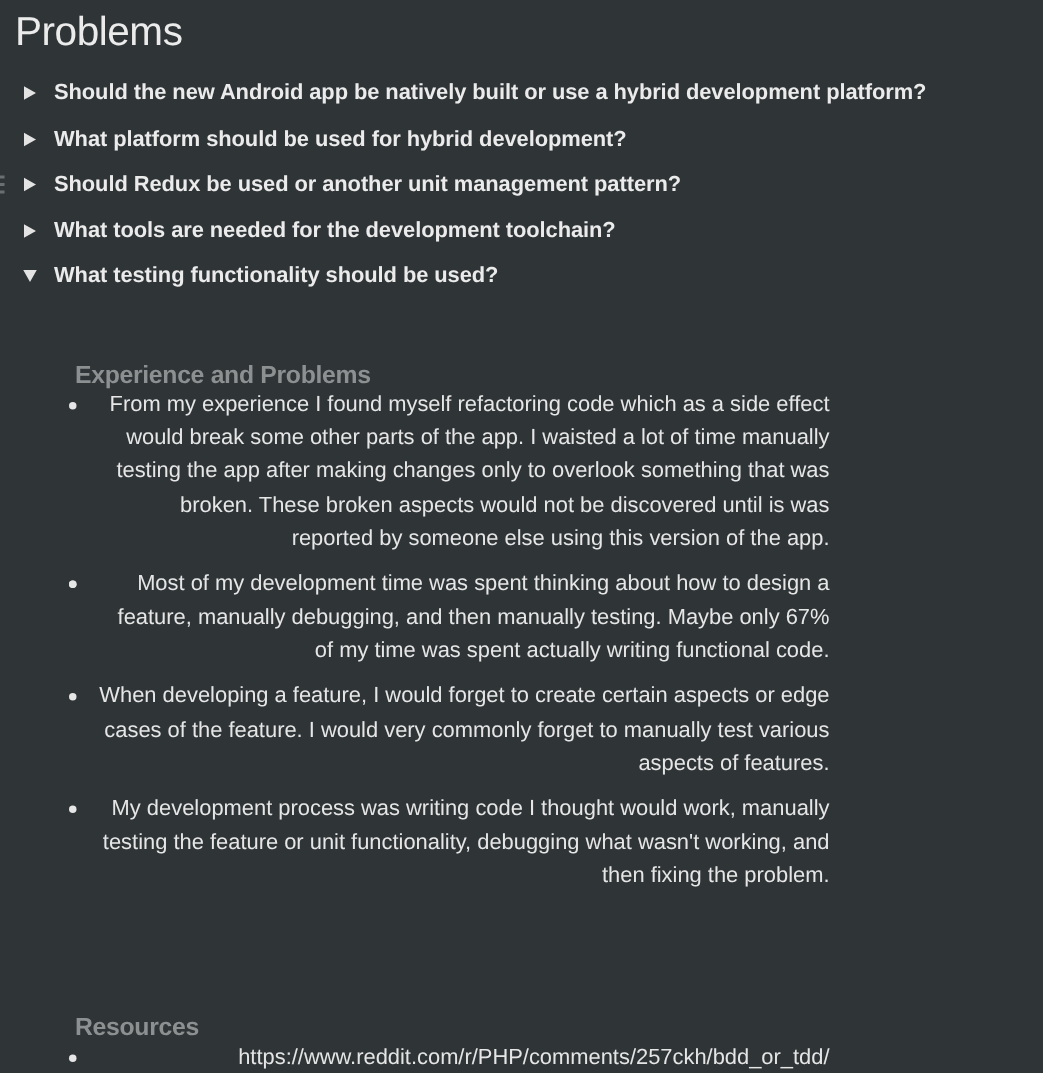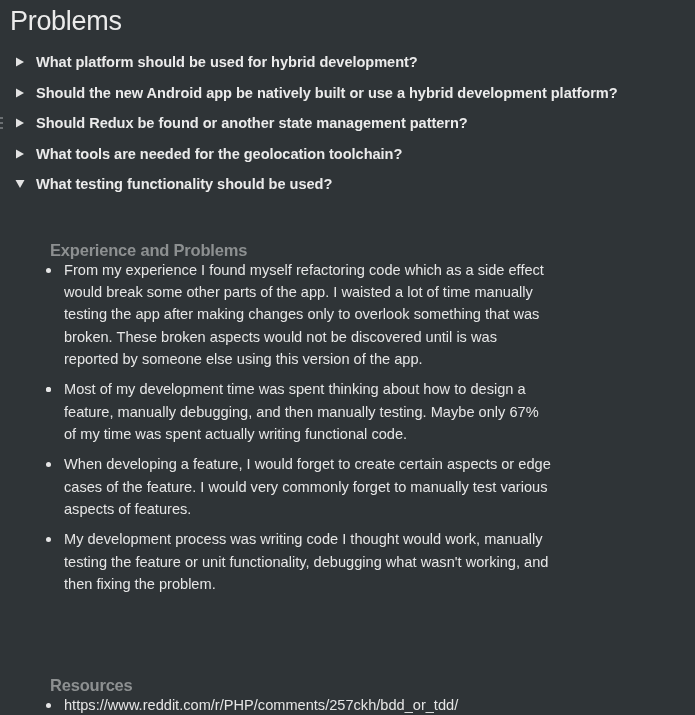--- a/index.html
+++ b/index.html
@@ -96,20 +96,21 @@
       white-space: nowrap;
       letter-spacing: -0.2px;
     }
     .bullets {
       position: absolute;
       left: 0;
       width: 567px;
       margin: 0;
       padding: 0;
       list-style: none;
+      text-align: right;
     }
     .bullet-item {
       position: relative;
       padding-left: 64px;
       padding-right: 14px;
       font-size: 14.6px;
       line-height: 22.2px;
       color: #e6e6e6;
       margin-bottom: 8.4px;
     }
@@ -135,50 +136,50 @@
 
 <h1 class="page-title">Problems</h1>
 
 <ul class="toggle-list">
   <li class="toggle-item">
     <span class="toggle-arrow">
       <svg width="10" height="10" viewBox="0 0 10 10">
           <polygon points="1,0.5 9,5 1,9.5" fill="#e3e3e3"></polygon>
         </svg>
     </span>
+    <span class="toggle-label">Should the new Android app be natively built or use a hybrid development platform?</span>
+  </li>
+  <li class="toggle-item">
+    <span class="toggle-arrow">
+      <svg width="10" height="10" viewBox="0 0 10 10">
+          <polygon points="1,0.5 9,5 1,9.5" fill="#e3e3e3"></polygon>
+        </svg>
+    </span>
     <span class="toggle-label">What platform should be used for hybrid development?</span>
-  </li>
-  <li class="toggle-item">
-    <span class="toggle-arrow">
-      <svg width="10" height="10" viewBox="0 0 10 10">
-          <polygon points="1,0.5 9,5 1,9.5" fill="#e3e3e3"></polygon>
-        </svg>
-    </span>
-    <span class="toggle-label">Should the new Android app be natively built or use a hybrid development platform?</span>
   </li>
   <li class="toggle-item">
     <span class="drag-handle">
       <span></span>
         <span></span>
         <span></span>
     </span>
     <span class="toggle-arrow">
       <svg width="10" height="10" viewBox="0 0 10 10">
           <polygon points="1,0.5 9,5 1,9.5" fill="#e3e3e3"></polygon>
         </svg>
     </span>
-    <span class="toggle-label">Should Redux be found or another state management pattern?</span>
-  </li>
-  <li class="toggle-item">
-    <span class="toggle-arrow">
-      <svg width="10" height="10" viewBox="0 0 10 10">
-          <polygon points="1,0.5 9,5 1,9.5" fill="#e3e3e3"></polygon>
-        </svg>
-    </span>
-    <span class="toggle-label">What tools are needed for the geolocation toolchain?</span>
+    <span class="toggle-label">Should Redux be used or another unit management pattern?</span>
+  </li>
+  <li class="toggle-item">
+    <span class="toggle-arrow">
+      <svg width="10" height="10" viewBox="0 0 10 10">
+          <polygon points="1,0.5 9,5 1,9.5" fill="#e3e3e3"></polygon>
+        </svg>
+    </span>
+    <span class="toggle-label">What tools are needed for the development toolchain?</span>
   </li>
   <li class="toggle-item">
     <span class="toggle-arrow">
       <svg width="10" height="10" viewBox="0 0 10 10">
           <polygon points="0.5,1 9.5,1 5,9" fill="#e3e3e3"></polygon>
         </svg>
     </span>
     <span class="toggle-label">What testing functionality should be used?</span>
   </li>
 </ul>

